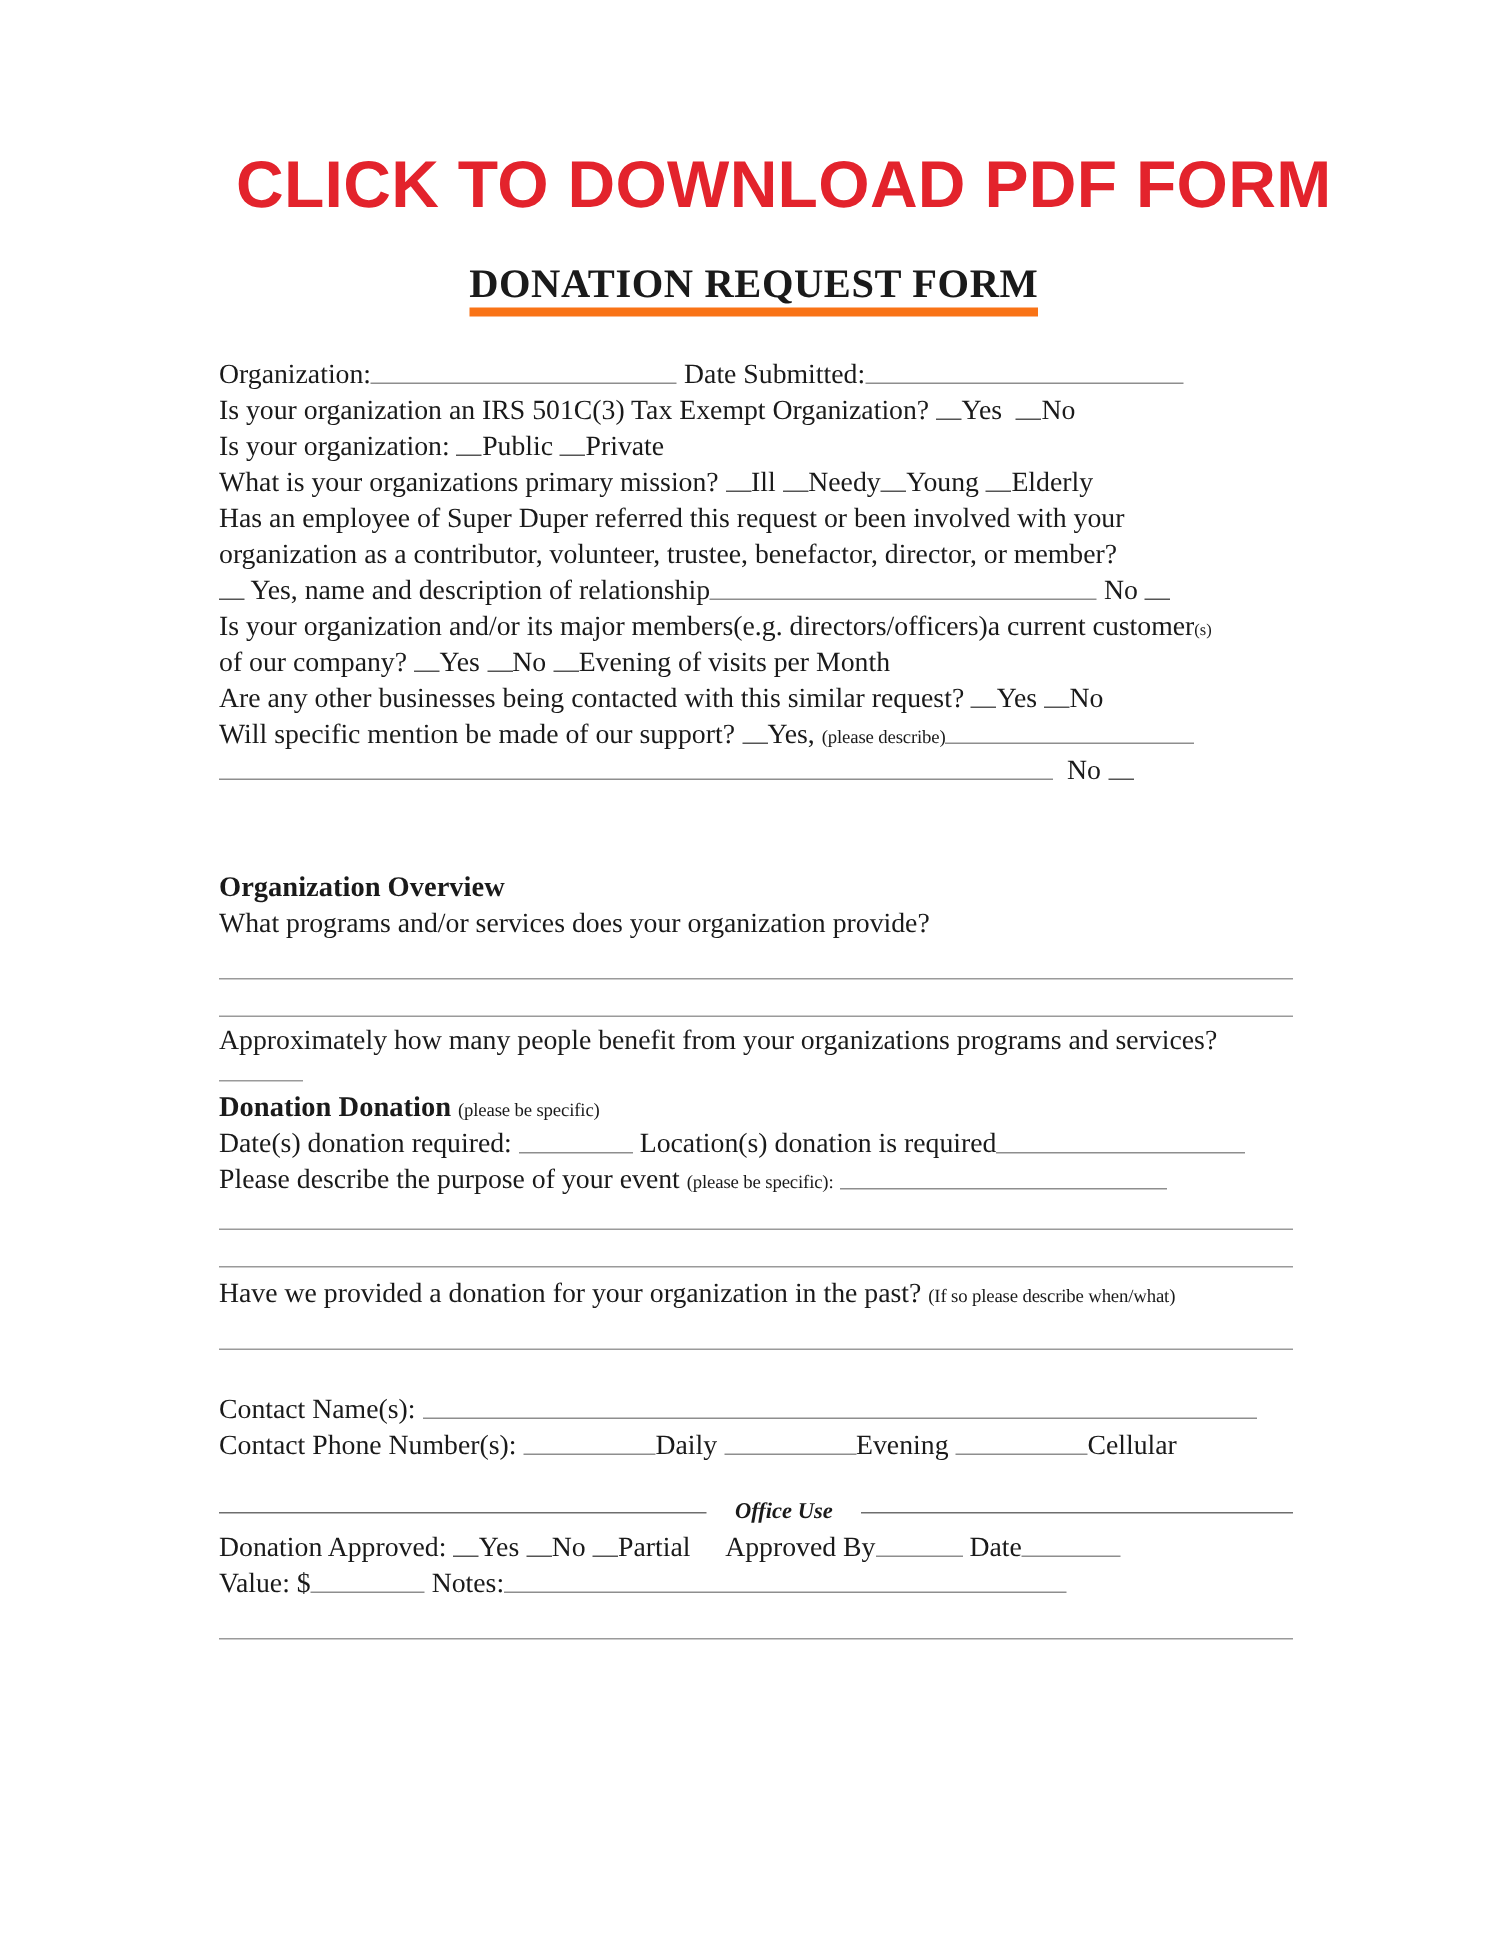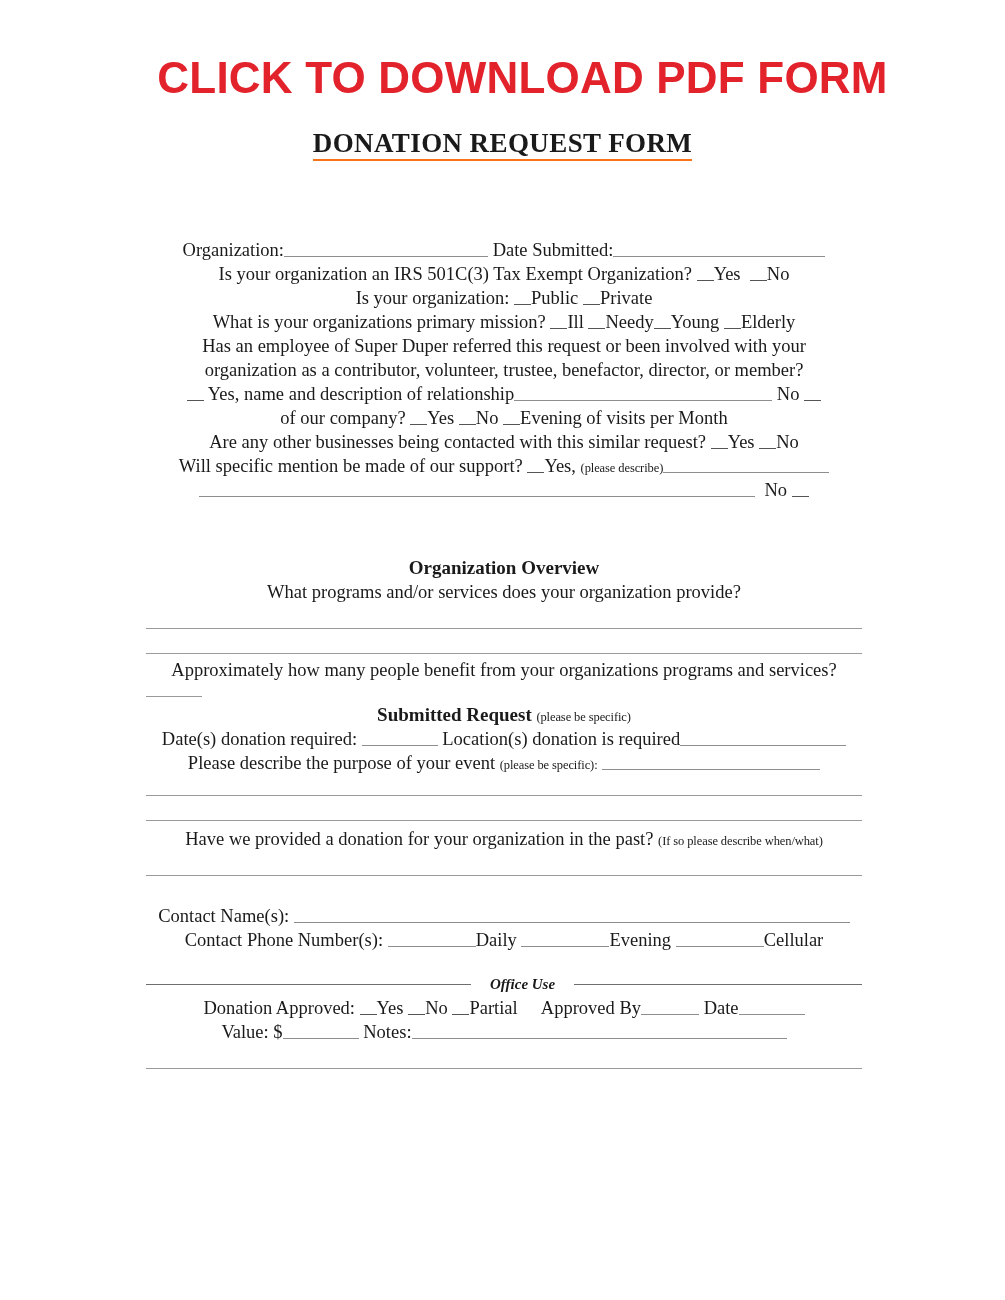--- a/index.html
+++ b/index.html
@@ -22,58 +22,57 @@
     top: 0; left: 0;
     width: 1005px;
     height: 1300px;
     background: #fff;
     box-sizing: border-box;
   }
 
   
   .banner {
     text-align: center;
-    padding-top: 56px;
+    padding-top: 102px;
     font-family: "Liberation Sans", "DejaVu Sans", sans-serif;
     font-weight: bold;
     font-size: 44px;
     letter-spacing: 0.2px;
     color: #e3232c;
     line-height: 1;
     margin-left: 40px;
   }
 
   
   .doc-title {
     text-align: center;
     margin-top: 28px;
     font-size: 27px;
     font-weight: bold;
     letter-spacing: 0.4px;
   }
   .doc-title span {
-    border-bottom: 2px solid #f97316;
+    border-bottom: 6px solid #f97316;
     padding-bottom: 1px;
   }
 
   
   .form-body {
     position: absolute;
     left: 146px;
     top: 238px;
     width: 716px;
     font-size: 18.5px;
     line-height: 24px;
   }
 
   .ln {
     white-space: nowrap;
     position: relative;
     height: 24px;
-    text-align: center;
   }
 
   
   .fill {
     display: inline-block;
     border-bottom: 1px solid #8e8e8e;
     vertical-align: baseline;
     height: 15px;
     margin-bottom: -1px;
   }
@@ -200,20 +199,23 @@
     <div class="ln">
       <span>organization as a contributor, volunteer, trustee, benefactor, director, or member?</span>
     </div>
     <div class="ln">
       <span class="cb"></span>
       <span>Yes, name and description of relationship</span><span class="fill f4"></span>
       <span>No</span> <span class="cb"></span>
     </div>
 
     <div class="ln">
+      <span>Is your organization and/or its major members(e.g. directors/officers)a current customer</span><span class="sub">(s)</span>
+    </div>
+    <div class="ln">
       <span>of our company?</span>
       <span class="cb"></span><span>Yes</span>
       <span class="cb"></span><span>No</span>
       <span class="cb"></span><span>Evening of visits per Month</span>
     </div>
 
     <div class="ln">
       <span>Are any other businesses being contacted with this similar request?</span>
       <span class="cb"></span><span>Yes</span>
       <span class="cb"></span><span>No</span>
@@ -243,21 +245,21 @@
     <div class="rule"></div>
     <div class="sp4"></div>
     <div class="ln">
       <span>Approximately how many people benefit from your organizations programs and services?</span>
     </div>
     <div class="sp14"></div>
     <div class="rule short"></div>
     <div class="sp6"></div>
 
     <div class="ln">
-      <span class="sec-head">Submitted Request</span>
+      <span class="sec-head">Donation Donation</span>
       <span class="note">(please be specific)</span>
     </div>
     <div class="ln">
       <span>Date(s) donation required:</span>
       <span class="fill f10"></span>
       <span>Location(s) donation is required</span><span class="fill f7"></span>
     </div>
     <div class="ln">
       <span>Please describe the purpose of your event</span>
       <span class="note">(please be specific):</span>

